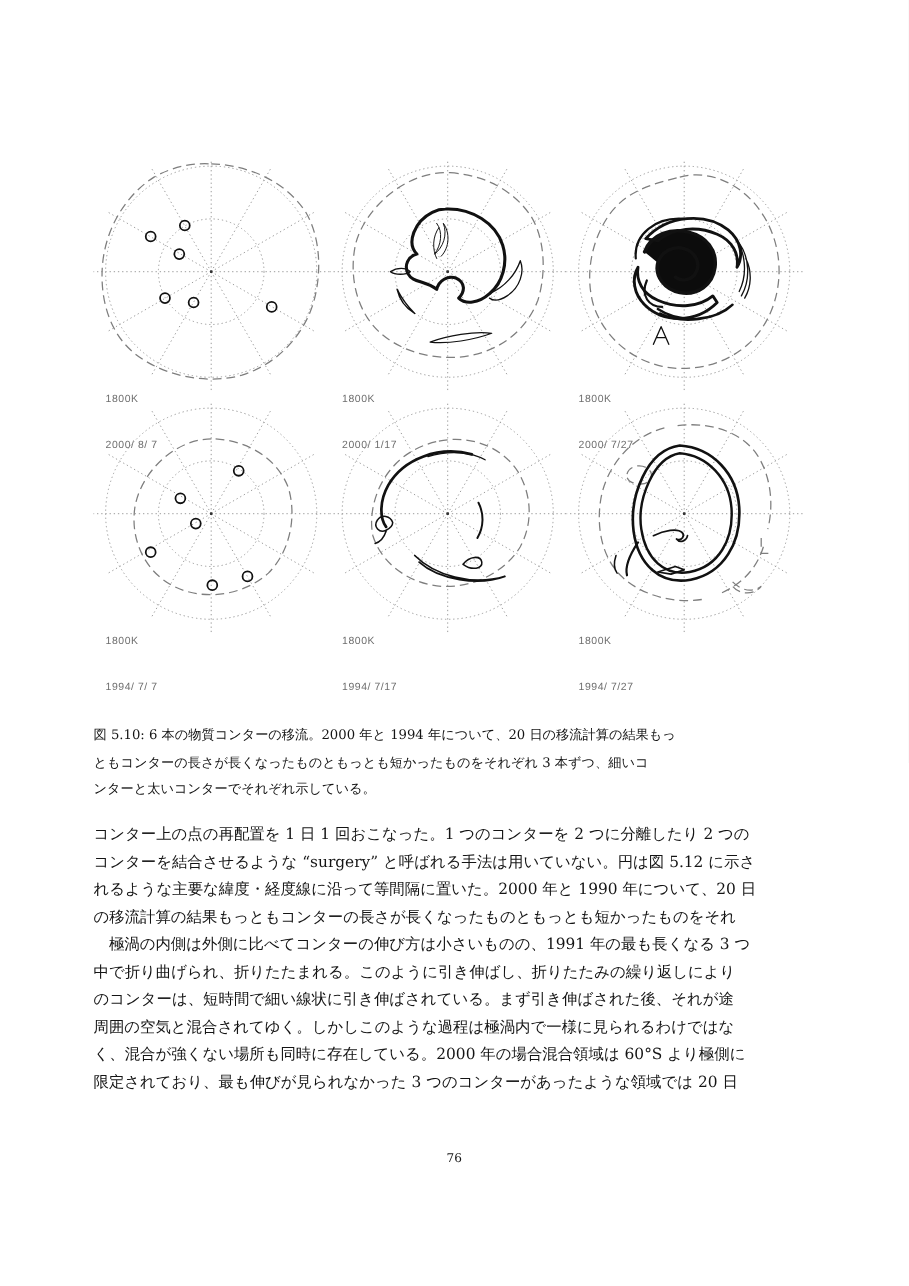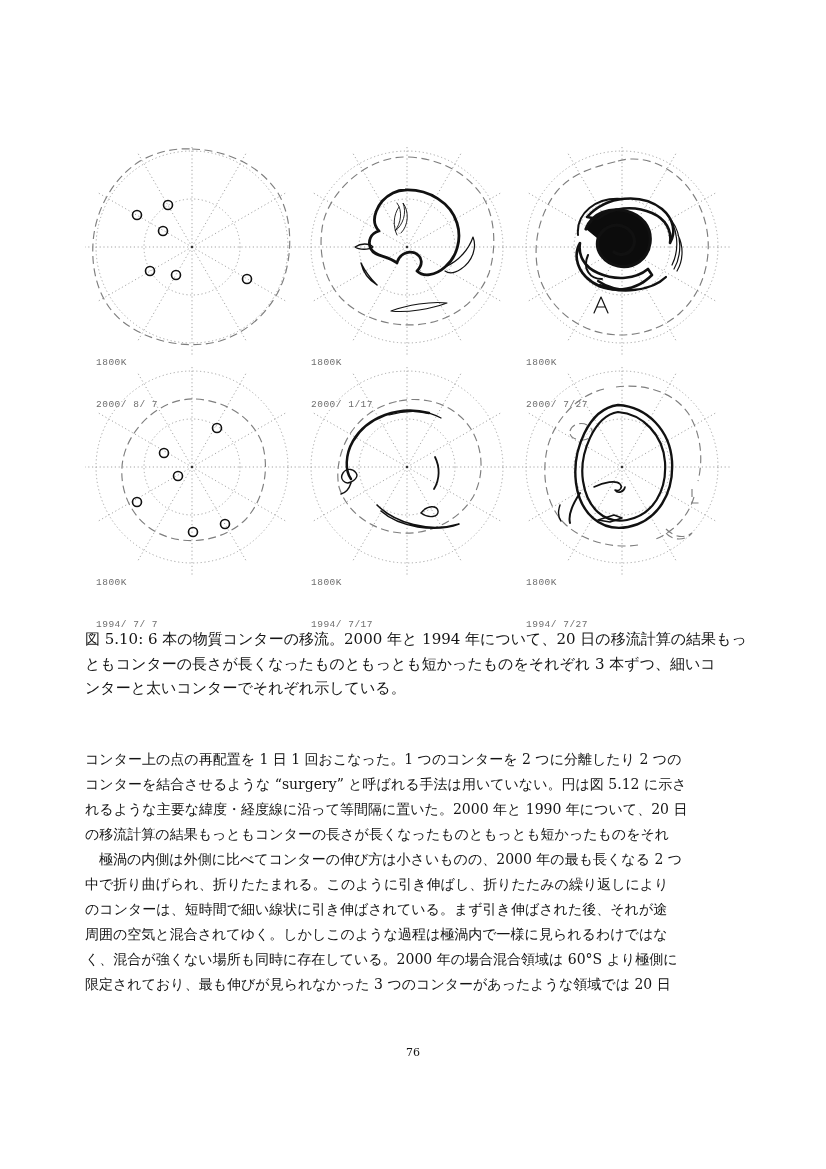--- a/index.html
+++ b/index.html
@@ -9,27 +9,27 @@
     margin:0 auto;overflow:hidden;color:#141414;
   }
   .figure{
     position:absolute;left:85px;top:145px;width:645px;height:440px;
     display:grid;grid-template-columns:repeat(3,215px);grid-template-rows:220px 220px;
   }
   .panel{position:relative;width:215px;height:220px;}
   .panel svg{position:absolute;left:0;top:0;width:215px;height:220px;display:block;}
   .plabel{
     position:absolute;left:11px;top:183px;
-    font-family:Liberation Mono, monospace;
+    font-family:Liberation Sans, sans-serif;
     font-size:9.5px;line-height:14px;color:#6e6e6e;letter-spacing:0.5px;
     white-space:pre;
   }
   .caption{
-    position:absolute;left:85px;top:627px;width:662px;
-    font-size:15px;line-height:24.5px;
+    position:absolute;left:85px;top:656px;width:662px;
+    font-size:12px;line-height:24.5px;
   }
   .bodytext{
     position:absolute;left:85px;top:747px;width:664px;
     font-size:14px;line-height:25px;
   }
   .tline{white-space:pre;}
   .pageno{
     position:absolute;left:0;top:1046px;width:826px;text-align:center;
     font-size:11px;
   }
@@ -261,21 +261,21 @@
     <div class="tline">図 5.10: 6 本の物質コンターの移流。2000 年と 1994 年について、20 日の移流計算の結果もっ</div>
     <div class="tline">ともコンターの長さが長くなったものともっとも短かったものをそれぞれ 3 本ずつ、細いコ</div>
     <div class="tline">ンターと太いコンターでそれぞれ示している。</div>
   </div>
 
   <div class="bodytext">
     <div class="tline">コンター上の点の再配置を 1 日 1 回おこなった。1 つのコンターを 2 つに分離したり 2 つの</div>
     <div class="tline">コンターを結合させるような “surgery” と呼ばれる手法は用いていない。円は図 5.12 に示さ</div>
     <div class="tline">れるような主要な緯度・経度線に沿って等間隔に置いた。2000 年と 1990 年について、20 日</div>
     <div class="tline">の移流計算の結果もっともコンターの長さが長くなったものともっとも短かったものをそれ</div>
-    <div class="tline">　極渦の内側は外側に比べてコンターの伸び方は小さいものの、2000 年の最も長くなる 2 つ</div>
+    <div class="tline">　極渦の内側は外側に比べてコンターの伸び方は小さいものの、1991 年の最も長くなる 3 つ</div>
     <div class="tline">中で折り曲げられ、折りたたまれる。このように引き伸ばし、折りたたみの繰り返しにより</div>
     <div class="tline">のコンターは、短時間で細い線状に引き伸ばされている。まず引き伸ばされた後、それが途</div>
     <div class="tline">周囲の空気と混合されてゆく。しかしこのような過程は極渦内で一様に見られるわけではな</div>
     <div class="tline">く、混合が強くない場所も同時に存在している。2000 年の場合混合領域は 60°S より極側に</div>
     <div class="tline">限定されており、最も伸びが見られなかった 3 つのコンターがあったような領域では 20 日</div>
   </div>
 
   <div class="pageno">76</div>
 
 </div>

